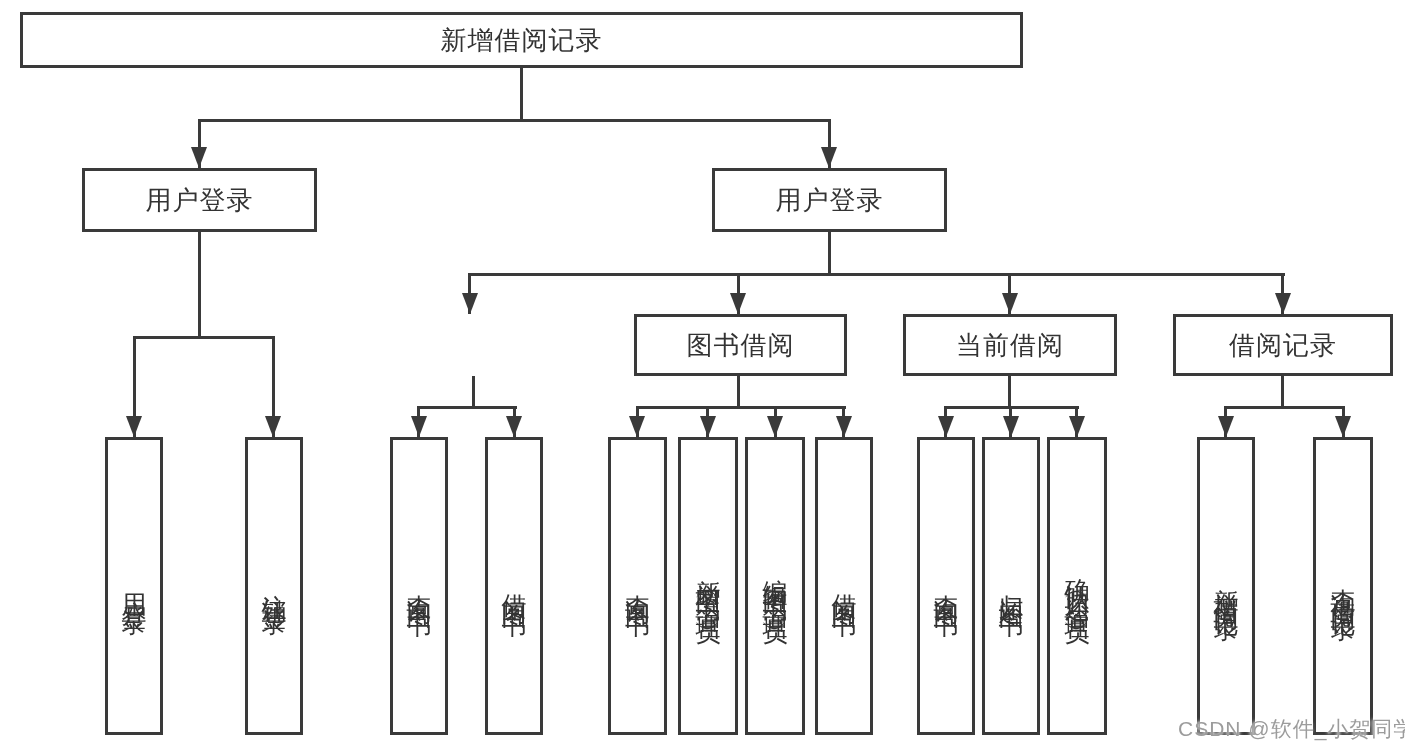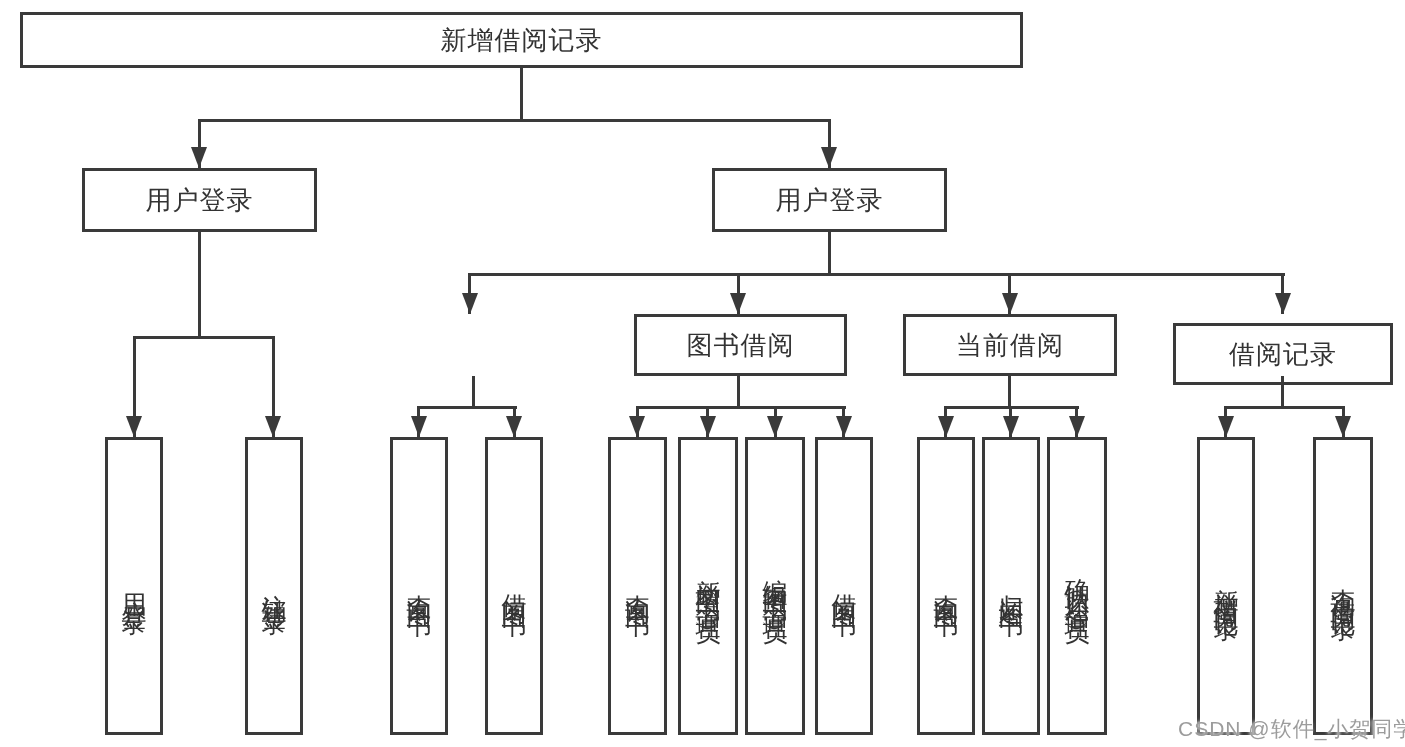--- a/index.html
+++ b/index.html
@@ -58,21 +58,21 @@
 
 <div id="canvas">
 
   <div class="box hbox" style="left:20px;top:12px;width:1003px;height:56px;">新增借阅记录</div>
 
   <div class="box hbox" style="left:82px;top:168px;width:235px;height:64px;">用户登录</div>
   <div class="box hbox" style="left:712px;top:168px;width:235px;height:64px;">用户登录</div>
 
   <div class="box hbox" style="left:634px;top:314px;width:213px;height:62px;">图书借阅</div>
   <div class="box hbox" style="left:903px;top:314px;width:214px;height:62px;">当前借阅</div>
-  <div class="box hbox" style="left:1173px;top:314px;width:220px;height:62px;margin-top:9px;">借阅记录</div>
+  <div class="box hbox" style="left:1173px;top:314px;width:220px;height:62px;">借阅记录</div>
 
   <div class="box vbox" style="left:105px;top:437px;width:58px;height:298px;">用户登录</div>
   <div class="box vbox" style="left:245px;top:437px;width:58px;height:298px;">注销登录</div>
 
   <div class="box vbox" style="left:390px;top:437px;width:58px;height:298px;">查询图书</div>
   <div class="box vbox" style="left:485px;top:437px;width:58px;height:298px;">借阅图书</div>
 
   <div class="box vbox" style="left:608px;top:437px;width:59px;height:298px;">查询图书</div>
   <div class="box vbox" style="left:678px;top:437px;width:60px;height:298px;">新增图书（管理员）</div>
   <div class="box vbox" style="left:745px;top:437px;width:60px;height:298px;">编辑图书（管理员）</div>

